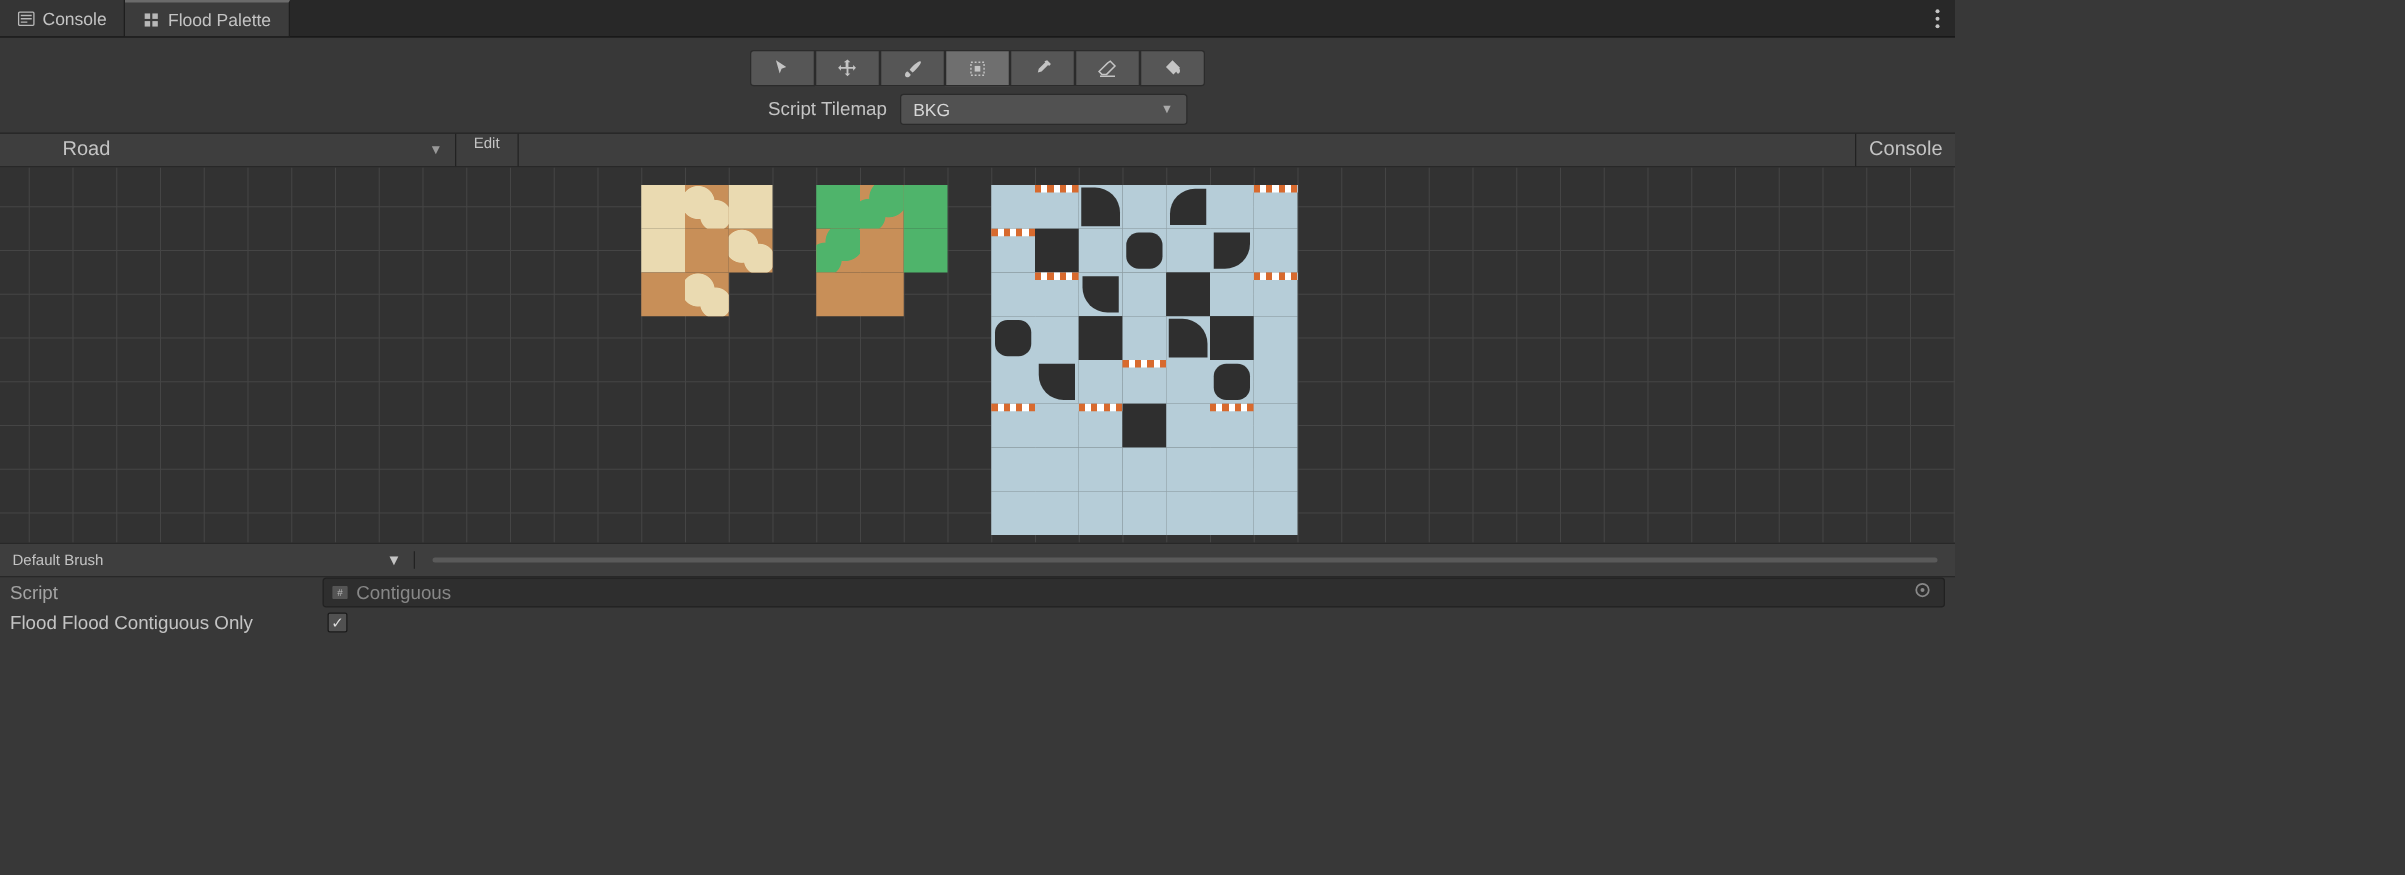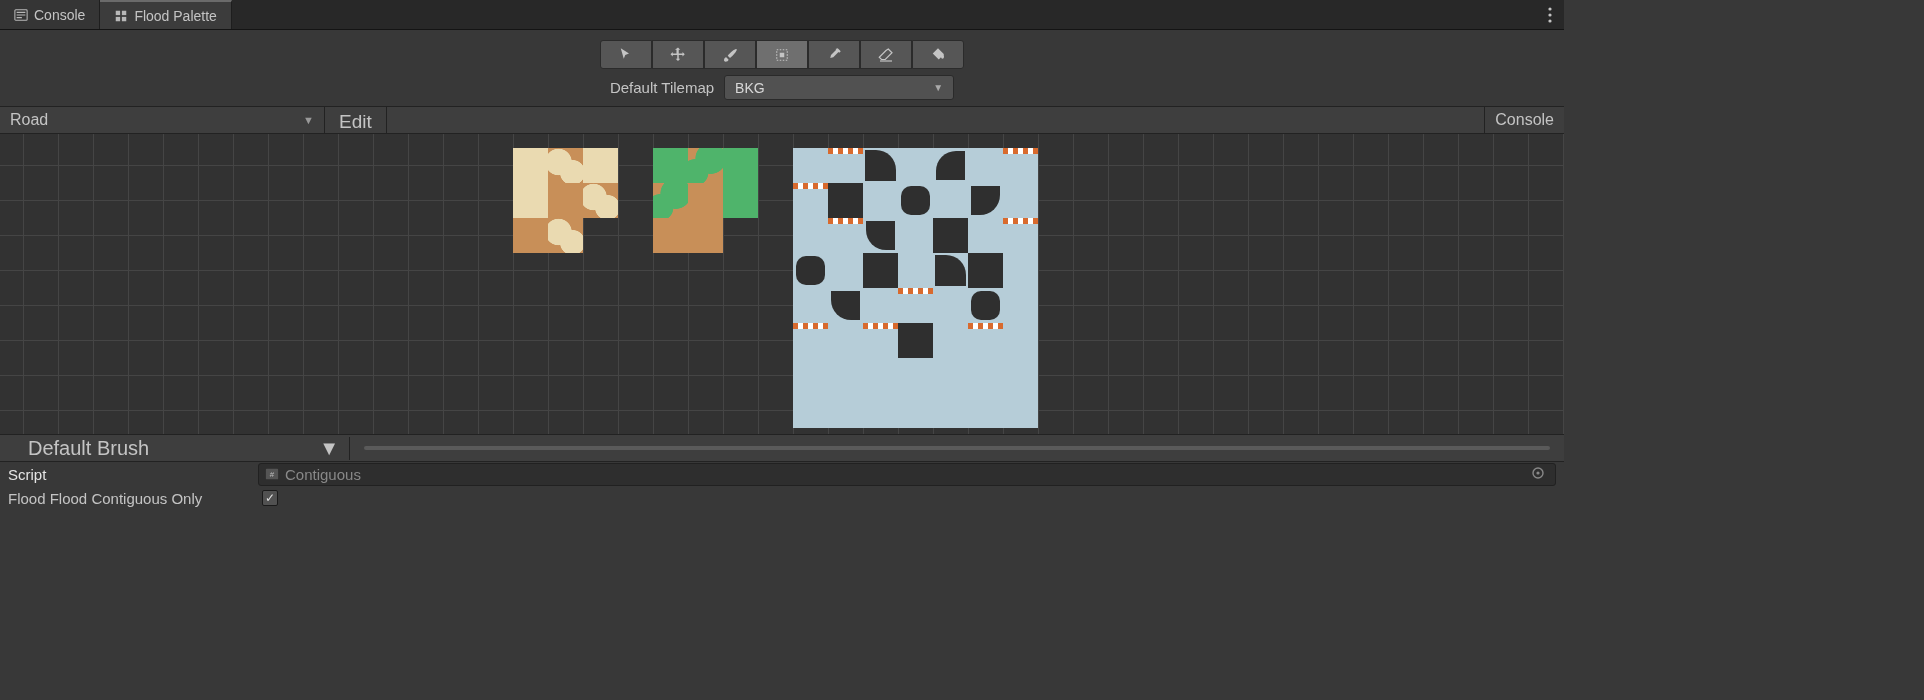--- a/index.html
+++ b/index.html
@@ -107,29 +107,30 @@
   }
   .palette-select {
     width:325px;
     display:flex;
     align-items:center;
     justify-content:space-between;
     padding:0 10px;
     border-right:1px solid #222;
     cursor:pointer;
     font-size:16px;
+    margin-left:40px;
   }
   .palette-select .caret { font-size:11px; color:#999;}
   .edit-btn {
     padding:0 14px;
     display:flex;
-    align-items:flex-end;
+    align-items:flex-start;
     border-right:1px solid #222;
     cursor:pointer;
-    font-size:19px;
+    font-size:12px;
   }
   .gizmos-btn {
     margin-left:auto;
     padding:0 10px;
     display:flex;
     align-items:center;
     border-left:1px solid #222;
     cursor:pointer;
     font-size:16px;
   }
@@ -217,22 +218,21 @@
     align-items:center;
   }
   .brush-select {
     width:332px;
     display:flex;
     align-items:center;
     justify-content:space-between;
     padding:0 10px;
     border-right:1px solid #222;
     cursor:pointer;
-    font-size:20px;
-    margin-left:18px;
+    font-size:12px;
   }
   .brush-slider {
     flex:1;
     padding: 0 14px;
     display:flex;
     align-items:center;
   }
   .slider-track {
     flex:1;
     height:4px;
@@ -243,21 +243,21 @@
 
   
   .insp-row {
     display:flex;
     align-items:center;
     height:24px;
     padding:2px 8px;
     background:#383838;
     font-size:15px;
   }
-  .insp-label { width:250px; color:#e5e5e5;}
+  .insp-label { width:250px; color:#a3a3a3;}
   .insp-field {
     flex:1;
     display:flex;
     align-items:center;
     gap:6px;
     background:#2e2e2e;
     border:1px solid #212121;
     border-radius:3px;
     padding:2px 6px;
     color:#bcbcbc;
@@ -348,21 +348,21 @@
           <path d="M4 20h16" stroke="#c4c4c4" stroke-width="1.6"></path>
         </svg>
     </div>
     <div class="tool-btn" title="Flood Fill">
       <svg viewBox="0 0 24 24">
           <path d="M12 3l8 8-7 7-8-8 7-7zm8 11c0 2-1 3-2 3s-2-1-2-3 2-5 2-5 2 3 2 5z"></path>
         </svg>
     </div>
   </div>
   <div class="active-tilemap-row">
-    <span>Default Tilemap</span>
+    <span>Script Tilemap</span>
     <div class="popup-drop">
       <span>BKG</span>
       <span class="caret">▼</span>
     </div>
   </div>
 </div>
 
 <div class="palette-header">
   <div class="palette-select">
     <span>Road</span>

